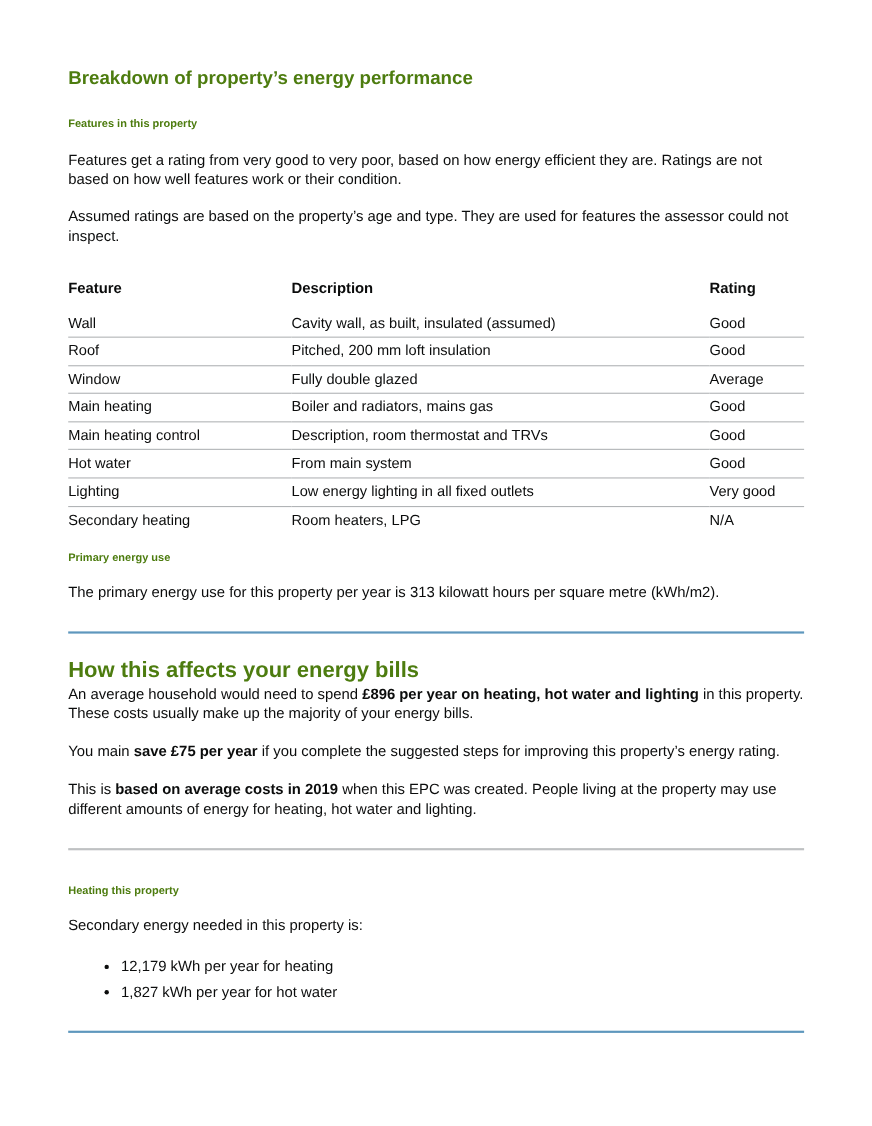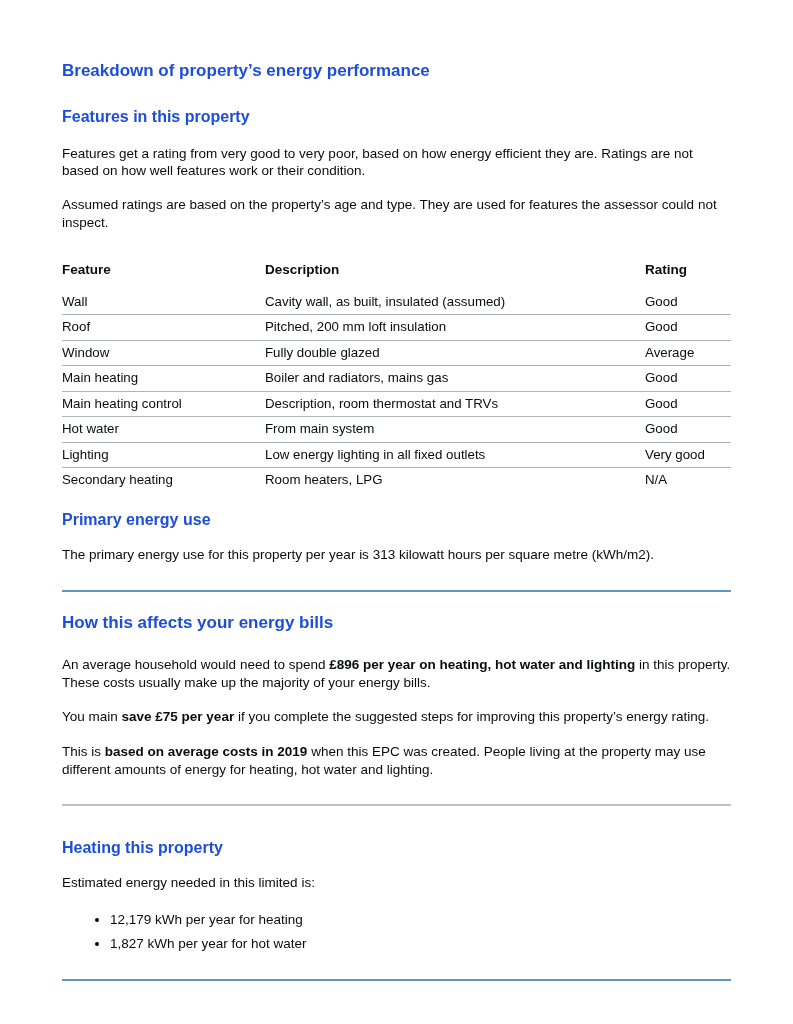--- a/index.html
+++ b/index.html
@@ -11,24 +11,24 @@
     font-family: "Liberation Sans", "DejaVu Sans", sans-serif;
     font-size: 13.5px;
     line-height: 1.32;
     overflow: hidden;
   }
   .page {
     width: 669px;
     margin-left: 62px;
     padding-top: 60px;
   }
-  h1, h2, h3 { margin: 0; font-weight: bold; color: #1d4ed8; }
+  h1, h2, h3 { margin: 0; font-weight: bold; color: #4d7c0f; }
   h1 { font-size: 17px; margin-bottom: 24px; }
-  h2 { font-size: 17px; margin-bottom: 22px; }
-  h3 { font-size: 16px; }
+  h2 { font-size: 20px; }
+  h3 { font-size: 10px; }
   p { margin: 0; }
 
   .features-heading { margin-bottom: 17px; }
   .para { margin-bottom: 16px; }
   .para-wide { margin-bottom: 17px; }
 
   table.features {
     width: 669px;
     border-collapse: collapse;
     table-layout: fixed;
@@ -150,21 +150,21 @@
 
   <p class="para"><span>An average household would need to spend </span><strong>£896 per year on heating, hot water and lighting</strong><span> in this property. These costs usually make up the majority of your energy bills.</span></p>
 
   <p class="para-wide"><span>You main </span><strong>save £75 per year</strong><span> if you complete the suggested steps for improving this property’s energy rating.</span></p>
 
   <p class="para"><span>This is </span><strong>based on average costs in 2019</strong><span> when this EPC was created. People living at the property may use different amounts of energy for heating, hot water and lighting.</span></p>
 
   <hr class="divider-grey">
 
   <h3 class="heating-heading">Heating this property</h3>
-  <p class="para">Estimated energy needed in this limited is:</p>
+  <p class="para">Secondary energy needed in this property is:</p>
 
   <ul class="energy-list">
     <li>12,179 kWh per year for heating</li>
     <li>1,827 kWh per year for hot water</li>
   </ul>
 
   <hr class="divider-blue">
   <div class="bottom-gap"></div>
 
 </div>

